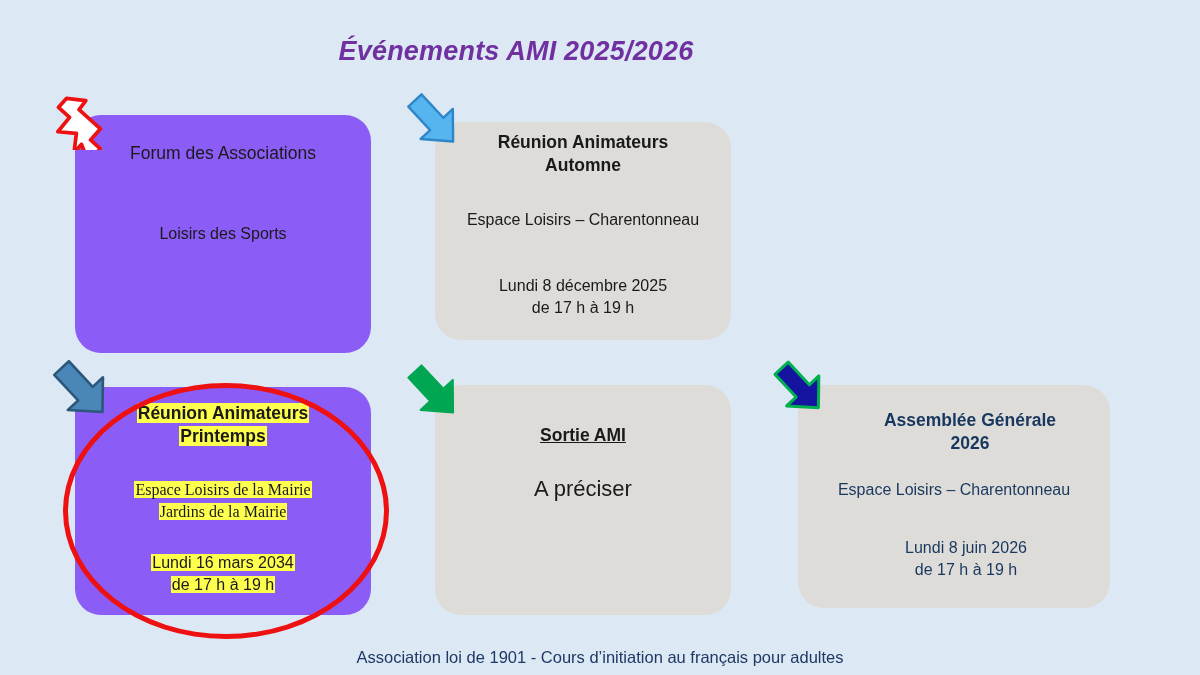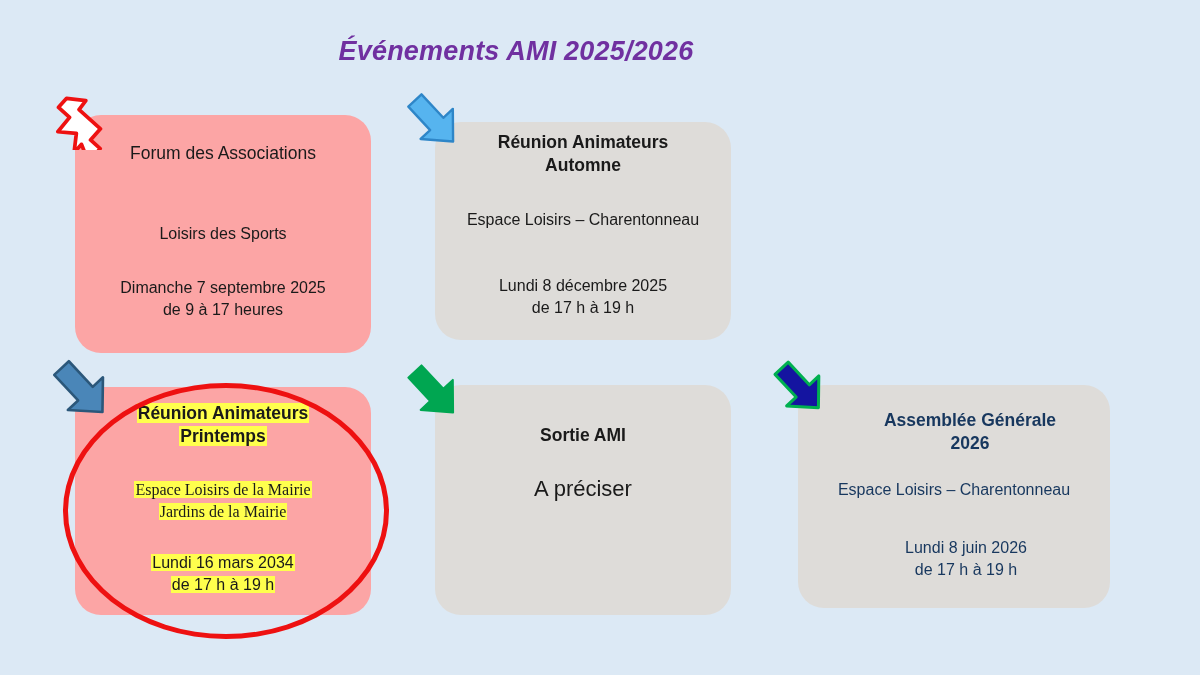--- a/index.html
+++ b/index.html
@@ -33,21 +33,21 @@
     font-size: 27px;
     font-weight: bold;
     font-style: italic;
     color: #7030a0;
     letter-spacing: 0.2px;
   }
 
   
   .card {
     position: absolute;
-    background: #fca5a5;
+    background: #8b5cf6;
     border-radius: 26px;
     color: #1a1a1a;
     text-align: center;
     padding: 0;
   }
   .card.tint-warm { background: #dedcd9; }
 
   .card-title {
     font-weight: bold;
     font-size: 17.5px;
@@ -76,21 +76,21 @@
   #card-automne .card-title { position: absolute; left: 0; top: 9px;   width: 100%; }
   #card-automne .l1         { position: absolute; left: 0; top: 87px;  width: 100%; }
   #card-automne .l2         { position: absolute; left: 0; top: 153px; width: 100%; }
 
   #card-printemps    { left: 75px;  top: 387px; width: 296px; height: 228px; }
   #card-printemps .card-title { position: absolute; left: 0; top: 15px;  width: 100%; }
   #card-printemps .l1         { position: absolute; left: 0; top: 92px;  width: 100%; font-family: Liberation Serif, serif; }
   #card-printemps .l2         { position: absolute; left: 0; top: 165px; width: 100%; }
 
   #card-sortie       { left: 435px; top: 385px; width: 296px; height: 230px; }
-  #card-sortie .card-title { position: absolute; left: 0; top: 39px; width: 100%; }
+  #card-sortie .card-title { position: absolute; left: 0; top: 39px; width: 100%; text-decoration: underline; }
   #card-sortie .l1         { position: absolute; left: 0; top: 89px; width: 100%; font-size: 22px; }
 
   #card-ag           { left: 798px; top: 385px; width: 312px; height: 223px; }
   #card-ag .card-title { position: absolute; left: 16px; top: 24px;  width: 100%; }
   #card-ag .l1         { position: absolute; left: 0; top: 94px;  width: 100%; }
   #card-ag .l2         { position: absolute; left: 12px; top: 152px; width: 100%; }
 
   
   .arrow { position: absolute; }
   #arrow-red       { left: 44px;  top: 92px;  width: 74px; height: 58px; }
@@ -126,22 +126,20 @@
 </head>
 <body>
 
 <div id="slide">
 
   <div class="slide-title">Événements AMI 2025/2026</div>
 
   <div class="card" id="card-forum">
     <div class="card-title plain">Forum des Associations</div>
     <div class="card-line l1">Loisirs des Sports</div>
-    <div class="card-line l2">Dimanche 7 septembre 2025
-de 9 à 17 heures</div>
   </div>
 
   <div class="card tint-warm" id="card-automne">
     <div class="card-title">Réunion Animateurs
 Automne</div>
     <div class="card-line l1">Espace Loisirs – Charentonneau</div>
     <div class="card-line l2">Lundi 8 décembre 2025
 de 17 h à 19 h</div>
   </div>
 
@@ -190,14 +188,15 @@
       <polygon points="6,22 38,22 38,9 62,31 38,53 38,40 6,40" fill="#00a651" stroke="#00a651" stroke-width="2" stroke-linejoin="round"></polygon>
     </g>
   </svg>
 
   <svg class="arrow" id="arrow-navy" viewBox="0 0 68 62">
     <g transform="rotate(47 34 31)">
       <polygon points="7,22 38,22 38,9 61,31 38,53 38,40 7,40" fill="#1414a0" stroke="#00b050" stroke-width="3" stroke-linejoin="round"></polygon>
     </g>
   </svg>
 
+  <div class="footer">Association loi de 1901 -  Cours d’initiation au français pour adultes</div>
 
 </div>
 
 </body></html>

